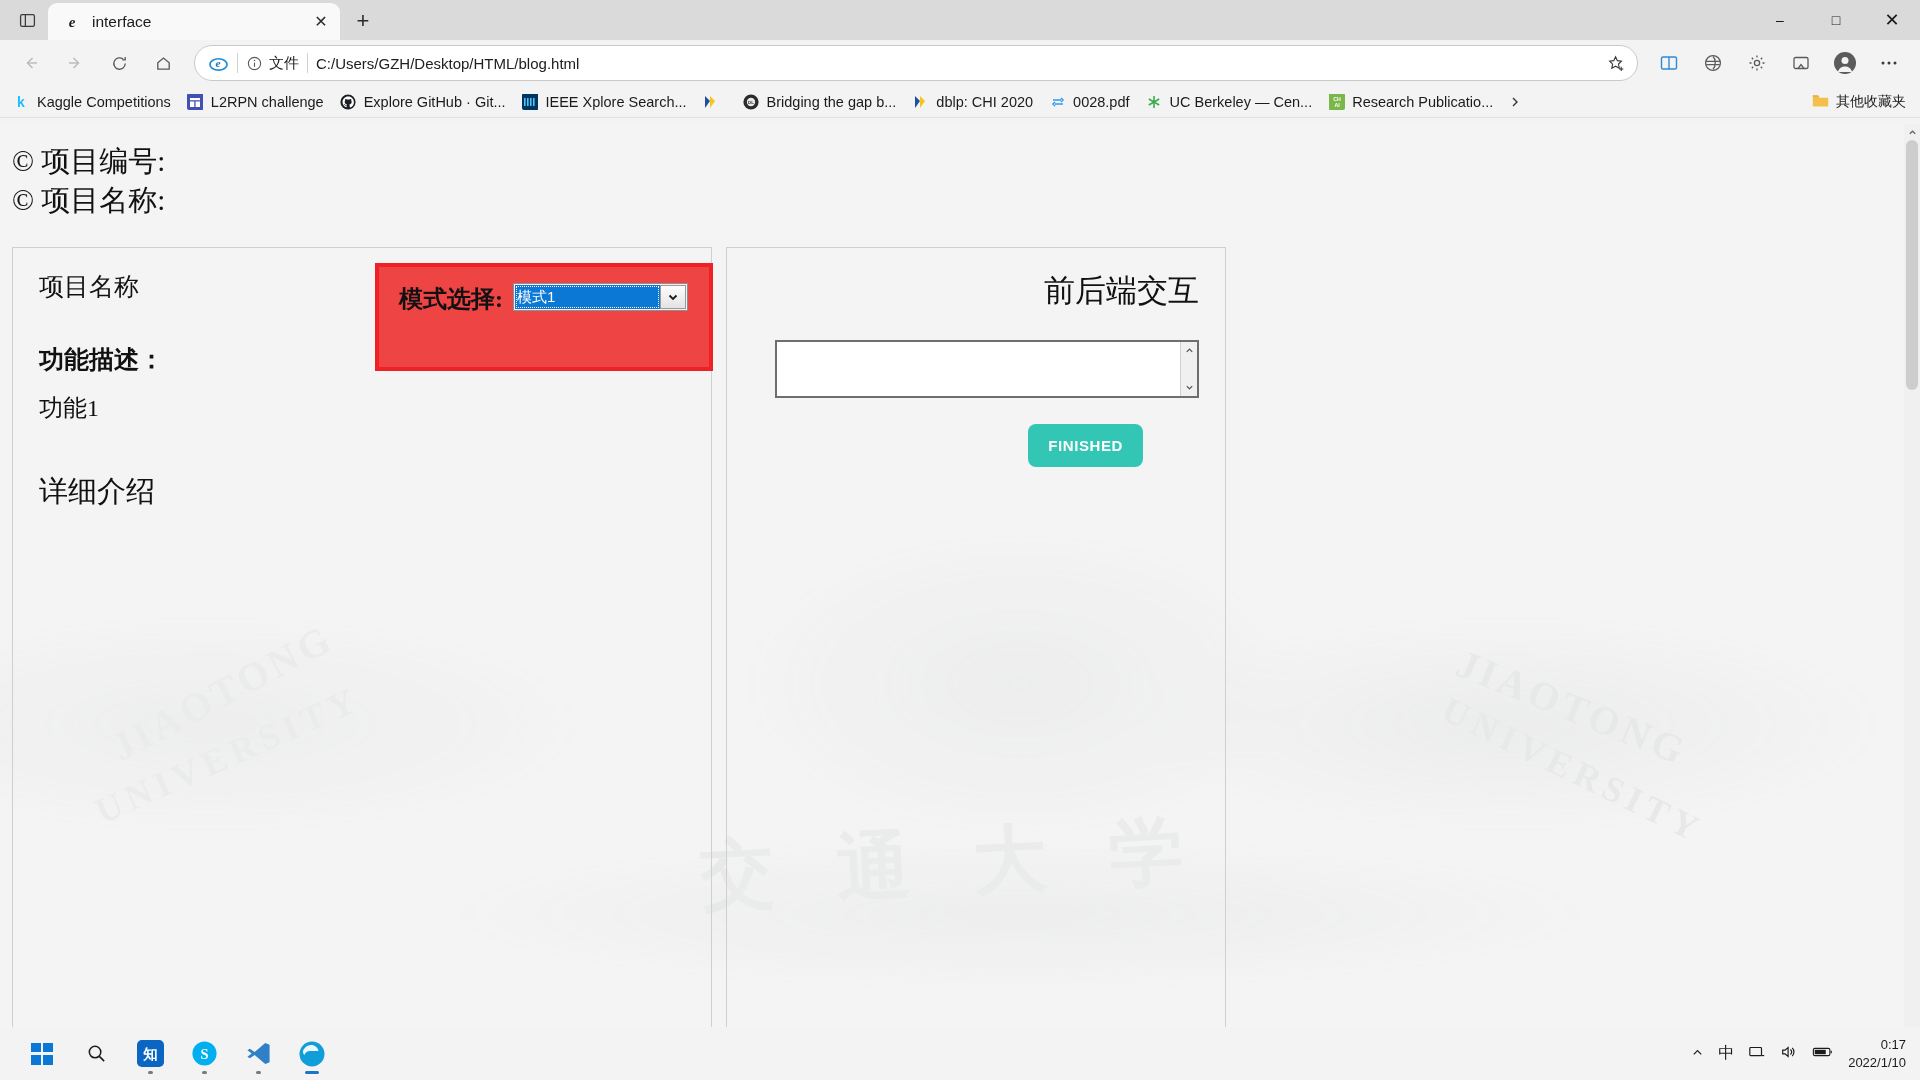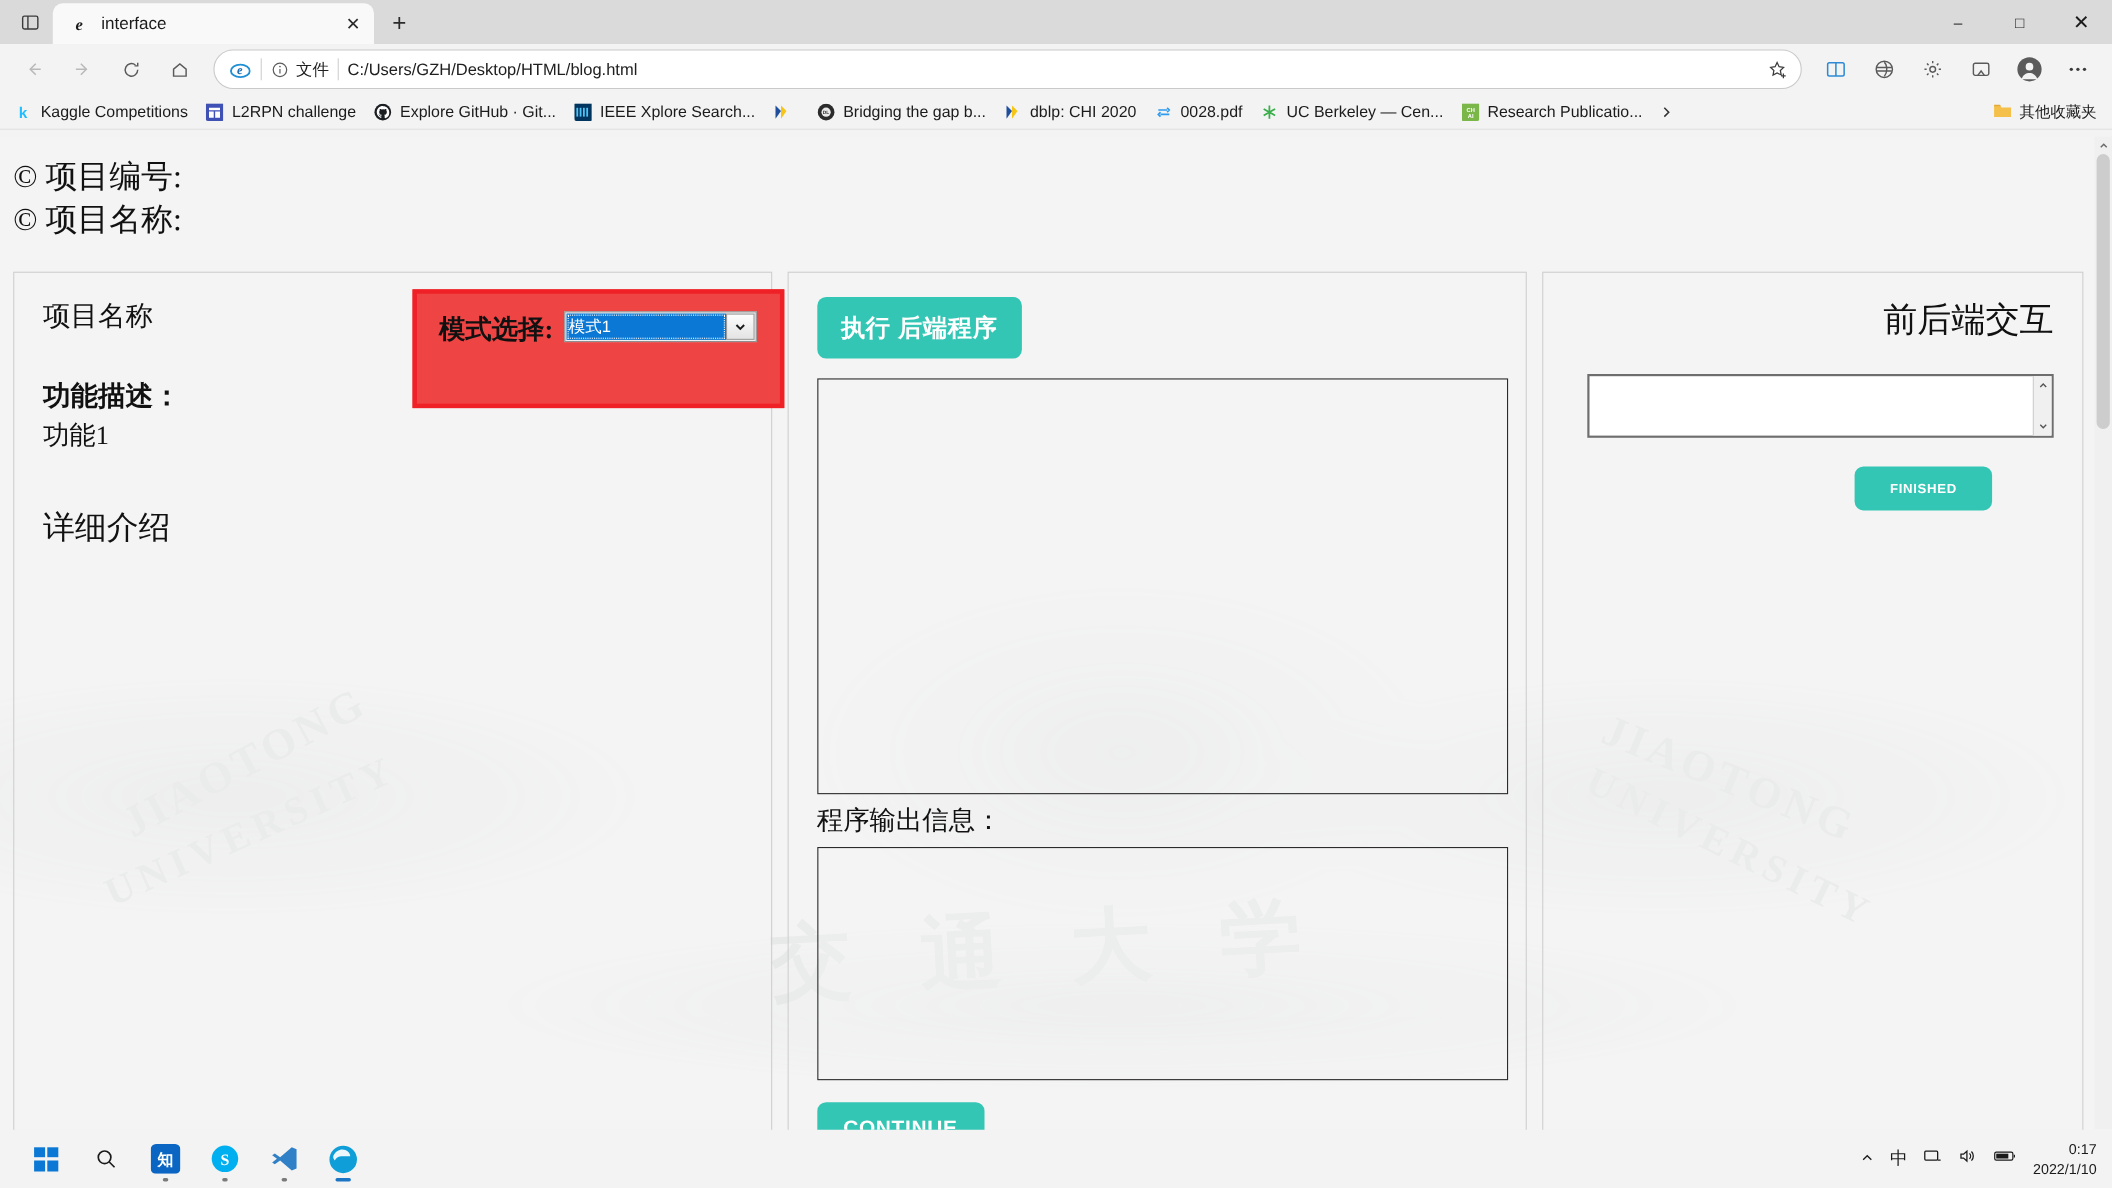--- a/index.html
+++ b/index.html
@@ -117,21 +117,21 @@
     position: relative; min-height: 790px;
   }
   #panel-left   { width: 700px; }
   #panel-mid    { width: 672px; }
   #panel-right  { width: 500px; }
 
   .panel-pad { padding: 22px 26px; }
 
   .proj-title { font-family: "Liberation Serif", serif; font-size: 25px; color: #111; }
   .sec-head   { font-family: "Liberation Serif", serif; font-size: 25px; font-weight: bold; color: #111; margin-top: 40px; }
-  .sec-body   { font-family: "Liberation Serif", serif; font-size: 24px; color: #111; margin-top: 4px; }
+  .sec-body   { font-family: "Liberation Serif", serif; font-size: 24px; color: #111; margin-top: 16px; }
   .sec-head2  { font-family: "Liberation Serif", serif; font-size: 29px; color: #111; margin-top: 48px; }
 
   
   #mode-box {
     position: absolute; left: 362px; top: 15px; width: 338px; height: 108px;
     border: 4px solid #f02027; background: #ef4444;
     display: flex; align-items: flex-start; padding: 16px 0 0 20px; gap: 10px;
   }
   #mode-box .mode-label { font-family: "Liberation Serif", serif; font-size: 24px; font-weight: bold; color: #111; }
   .selwrap {
@@ -150,21 +150,21 @@
   }
 
   
   .btn-teal {
     background: #34c6b4; color: #fff; border: none; border-radius: 8px;
     font-family: "Liberation Sans", sans-serif; font-weight: bold;
     letter-spacing: 0.6px; cursor: pointer;
   }
   #btn-run     { font-size: 22px; padding: 13px 22px; margin-bottom: 18px; }
   #btn-continue{ font-size: 19px; padding: 14px 24px; margin-top: 20px; }
-  #btn-finished{ font-size: 12px; padding: 13px 32px; margin-left: 20px; }
+  #btn-finished{ font-size: 15px; padding: 13px 20px; margin-left: 20px; }
 
   .bigbox {
     width: 628px; height: 378px; background: rgba(250,250,250,0.15);
     border: 1px solid #2b2b2b;
   }
   .outbox { width: 628px; height: 212px; background: rgba(250,250,250,0.15); border: 1px solid #2b2b2b; }
   .out-label { font-family: "Liberation Serif", serif; font-size: 24px; color: #111; margin: 8px 0 8px 0; }
 
   .right-title { font-family: "Liberation Serif", serif; font-size: 31px; color: #111; text-align: right; }
   .ta-wrap { display: flex; justify-content: flex-end; margin-top: 28px; }
@@ -475,29 +475,20 @@
               <span class="selval">模式1</span>
               <span class="selarrow">
                 <svg width="12" height="12" viewBox="0 0 12 12" fill="none" stroke="#1b1b1b" stroke-width="1.8">
                   <path d="M2.5 4.5L6 8l3.5-3.5"></path>
                   </svg>
               </span>
             </span>
           </div>
         </div>
 
-        <div class="panel" id="panel-mid">
-          <div class="panel-pad">
-            <button class="btn-teal" id="btn-run">执行 后端程序</button>
-            <div class="bigbox"></div>
-            <div class="out-label">程序输出信息：</div>
-            <div class="outbox"></div>
-            <button class="btn-teal" id="btn-continue">CONTINUE</button>
-          </div>
-        </div>
 
         <div class="panel" id="panel-right">
           <div class="panel-pad">
             <div class="right-title">前后端交互</div>
             <div class="ta-wrap">
               <div class="ta-box">
                 <div class="ta-field"></div>
                 <div class="ta-sb">
                   <span>
                     <svg width="9" height="9" viewBox="0 0 10 10" fill="none" stroke="#555" stroke-width="1.4">

